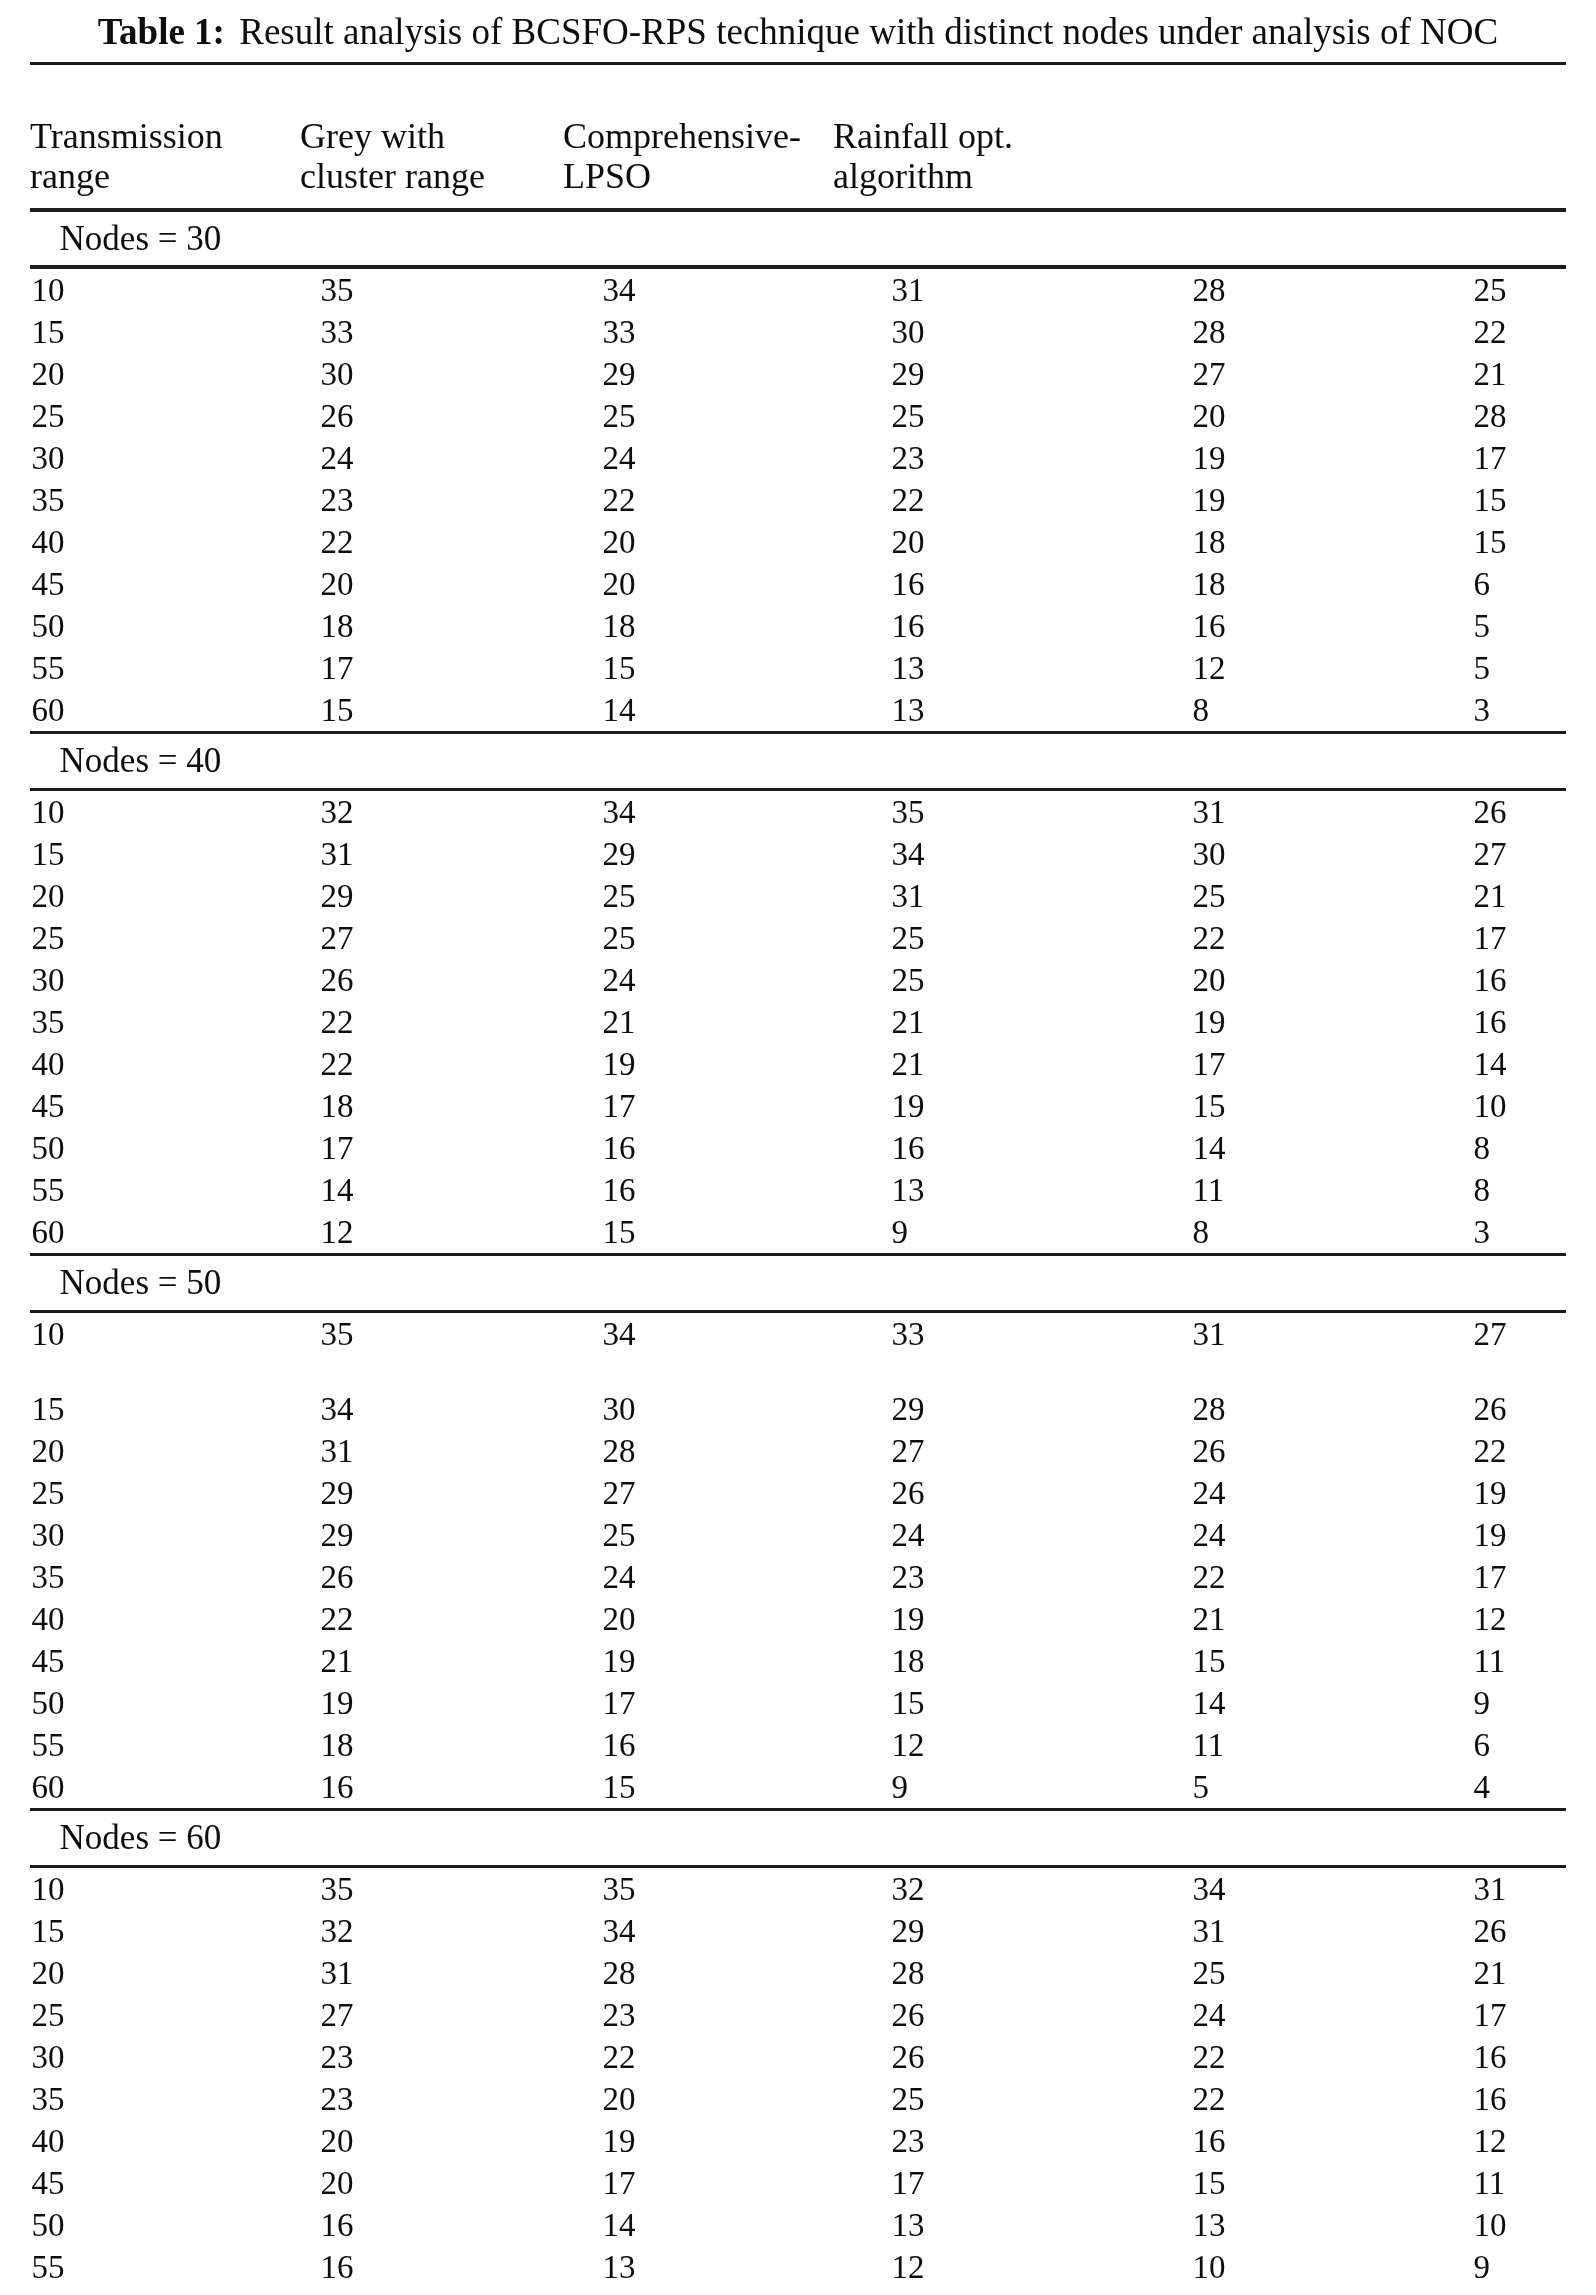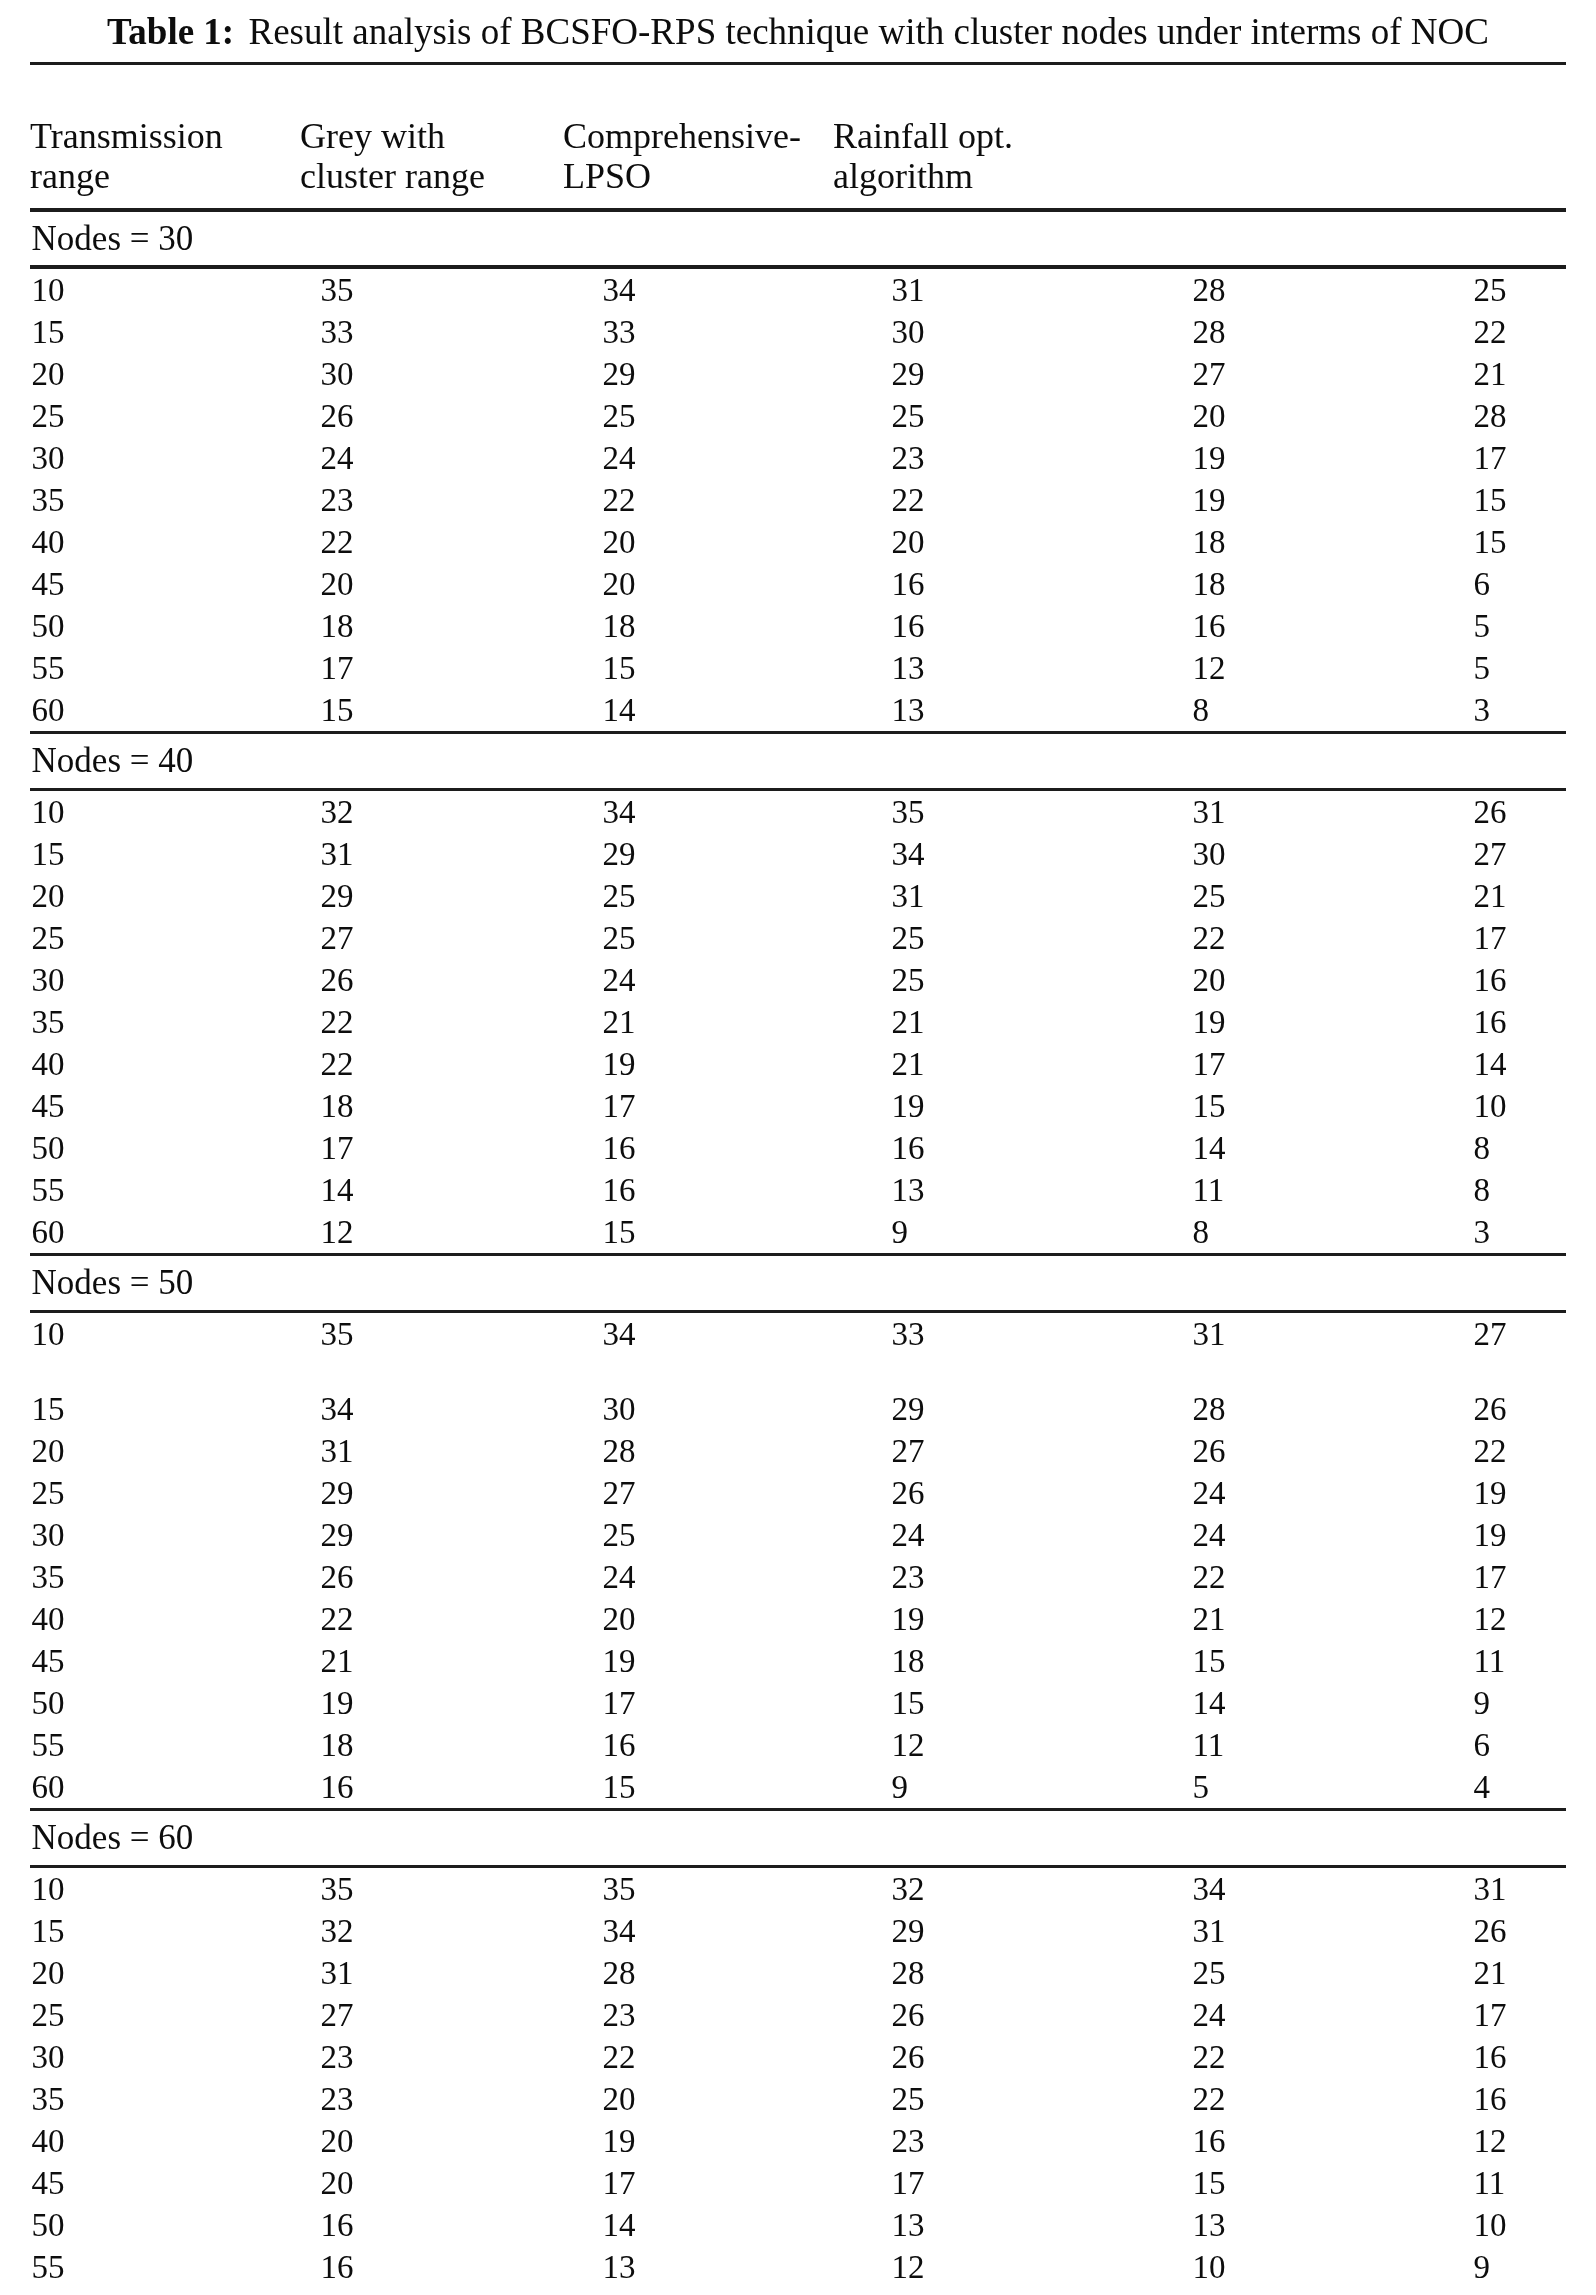--- a/index.html
+++ b/index.html
@@ -41,20 +41,21 @@
     font-size: 36px;
     line-height: 40px;
     padding-right: 16px;
     margin-top: 43px;
   }
   .hdr-line { display: block; }
   .section-label {
     font-size: 35px;
     line-height: 41px;
     padding: 6.4px 0 6.4px 1.6px;
+    margin-left: 28px;
   }
   .t-row {
     display: grid;
     grid-template-columns: 270px 263px 270px 282px 262px 1fr;
     font-size: 33px;
     line-height: 42px;
     height: 42px;
     gap: 19px;
   }
   .cell { padding-left: 1.6px; }
@@ -62,21 +63,21 @@
   .section[data-section-idx="2"] .section-rows .t-row:first-child {
     margin-bottom: 33px;
   }
 </style>
 </head>
 <body>
 
 <div class="page">
 
   <div class="caption">
-    <span class="cap-label">Table 1:</span><span>Result analysis of BCSFO-RPS technique with cluster nodes under interms of NOC</span>
+    <span class="cap-label">Table 1:</span><span>Result analysis of BCSFO-RPS technique with distinct nodes under analysis of NOC</span>
   </div>
 
   <div class="rule rule-top"></div>
 
   <div class="hdr-row">
     <div class="hdr-cell">
       <span class="hdr-line">Transmission</span>
       <span class="hdr-line">range</span>
     </div>
     <div class="hdr-cell">

